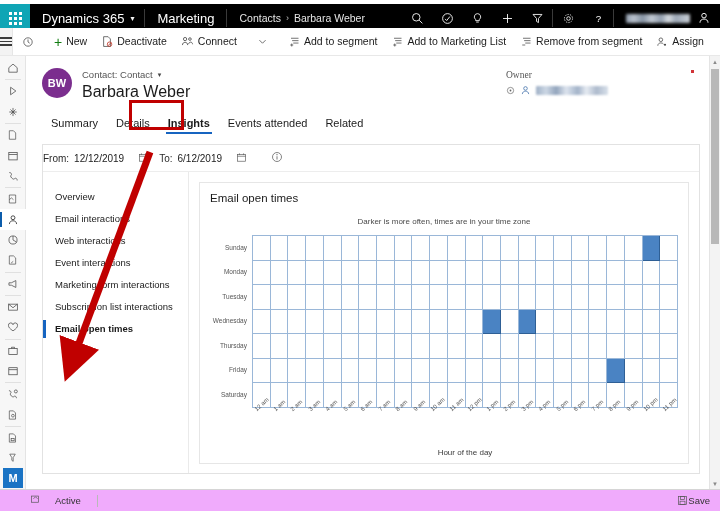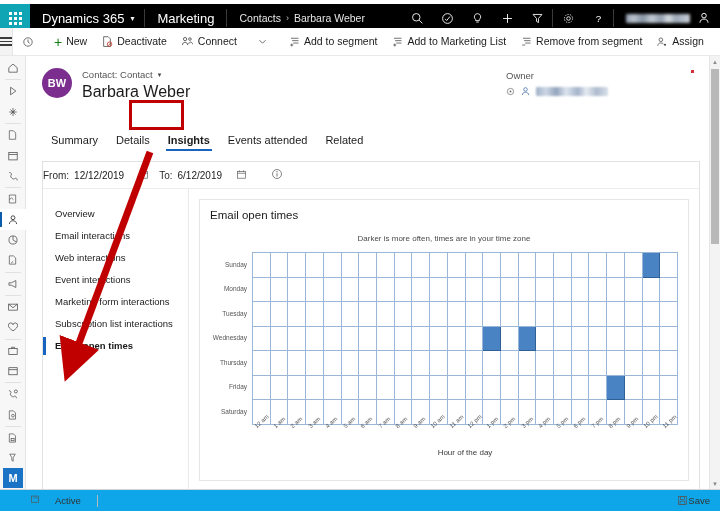--- a/index.html
+++ b/index.html
@@ -106,36 +106,36 @@
     margin-right:10px; flex:none;
   }
   .ctitle-block { padding-top:1px; }
   .ctype {
     font-size:9.5px; color:#555; display:flex; align-items:center; gap:5px; line-height:12px;
   }
   .ctype .chev { font-size:7px; color:#444; }
   .cname { font-size:16px; color:#1b1b1b; line-height:20px; margin-top:1px; }
 
   .owner-block { position:absolute; left:480px; top:14px; }
-  .owner-lbl { font-size:9.5px; color:#555; margin-bottom:5px; }
+  .owner-lbl { font-size:9.5px; color:#555; margin-bottom:5px;font-family:Liberation Serif, serif; }
   .owner-val { display:flex; align-items:center; gap:5px; }
   .owner-blur {
     width:72px; height:9px; border-radius:1px;
     background:linear-gradient(90deg,#9fb0c6 0%,#cdd8e5 14%,#93a5bd 28%,#dde4ee 42%,#a3b3c9 58%,#e6ebf2 70%,#aebbcd 84%,#d8e0ea 100%);
     filter:blur(1.3px);
   }
   .req-dot { position:absolute; left:665px; top:14px; width:3px; height:3px; background:#d13438; }
 
   
   .tabs {
     display:flex; align-items:flex-end; gap:0; padding:12px 0 0 16px;
     font-size:11px; color:#1b1b1b; position:relative;
   }
   .tab { padding:3px 9px 6px 9px; position:relative; white-space:nowrap; }
-  .tab.active { font-weight:bold;margin-top:17px; }
+  .tab.active { font-weight:bold; }
   .tab.active:after {
     content:""; position:absolute; left:7px; right:7px; bottom:1px; height:2px; background:#1664c0;
   }
   .tab-highlight {
     position:absolute; left:103px; top:-2px; width:55px; height:30px;
     border:3px solid #c00000; pointer-events:none;
   }
 
   
   .panel {
@@ -180,42 +180,42 @@
   .cell {
     height:24.5px; border-right:1px solid #9ab7d8; border-bottom:1px solid #9ab7d8;
     background:#fff;
   }
   .cell.on { background:#4a83c3; border-right:1px solid #2e5f95; border-bottom:1px solid #2e5f95; }
   .xlabels { display:grid; grid-template-columns:repeat(24,1fr); margin-top:1px; }
   .xlabel {
     font-size:6px; color:#555; transform:rotate(-42deg); transform-origin:left top;
     white-space:nowrap; height:22px; padding-left:2px;
   }
-  .xaxis-title { font-size:8px; color:#3a3a3a; text-align:center; margin-top:0; }
+  .xaxis-title { font-size:8px; color:#3a3a3a; text-align:center; margin-top:17px; }
 
   
   .arrow-svg { position:absolute; left:0; top:0; width:720px; height:511px; pointer-events:none; }
 
   
   .scroll {
     position:absolute; right:0; top:56px; width:11px; bottom:22px; background:#f3f3f3;
     border-left:1px solid #e4e4e4;
   }
   .scroll .up, .scroll .down {
     height:11px; display:flex; align-items:center; justify-content:center;
     font-size:6px; color:#8a8a8a;
   }
   .scroll .thumb {
     position:absolute; left:1px; right:1px; top:13px; height:175px; background:#b8b8b8;
   }
 
   
   .statusbar {
     position:absolute; left:0; bottom:0; width:720px; height:22px;
-    background:#0ea5e9; border-top:1px solid #d5d5d5;
+    background:#f0abfc; border-top:1px solid #d5d5d5;
     display:flex; align-items:center; font-size:9.5px; color:#333;
   }
   .st-left { display:flex; align-items:center; gap:0; padding-left:30px; }
   .st-icon { margin-right:14px; color:#555; }
   .st-sep { width:1px; height:12px; background:#b9b9b9; margin-left:16px; }
   .st-right { margin-left:auto; display:flex; align-items:center; padding-right:10px; }
 </style>
 </head>
 <body>
 

